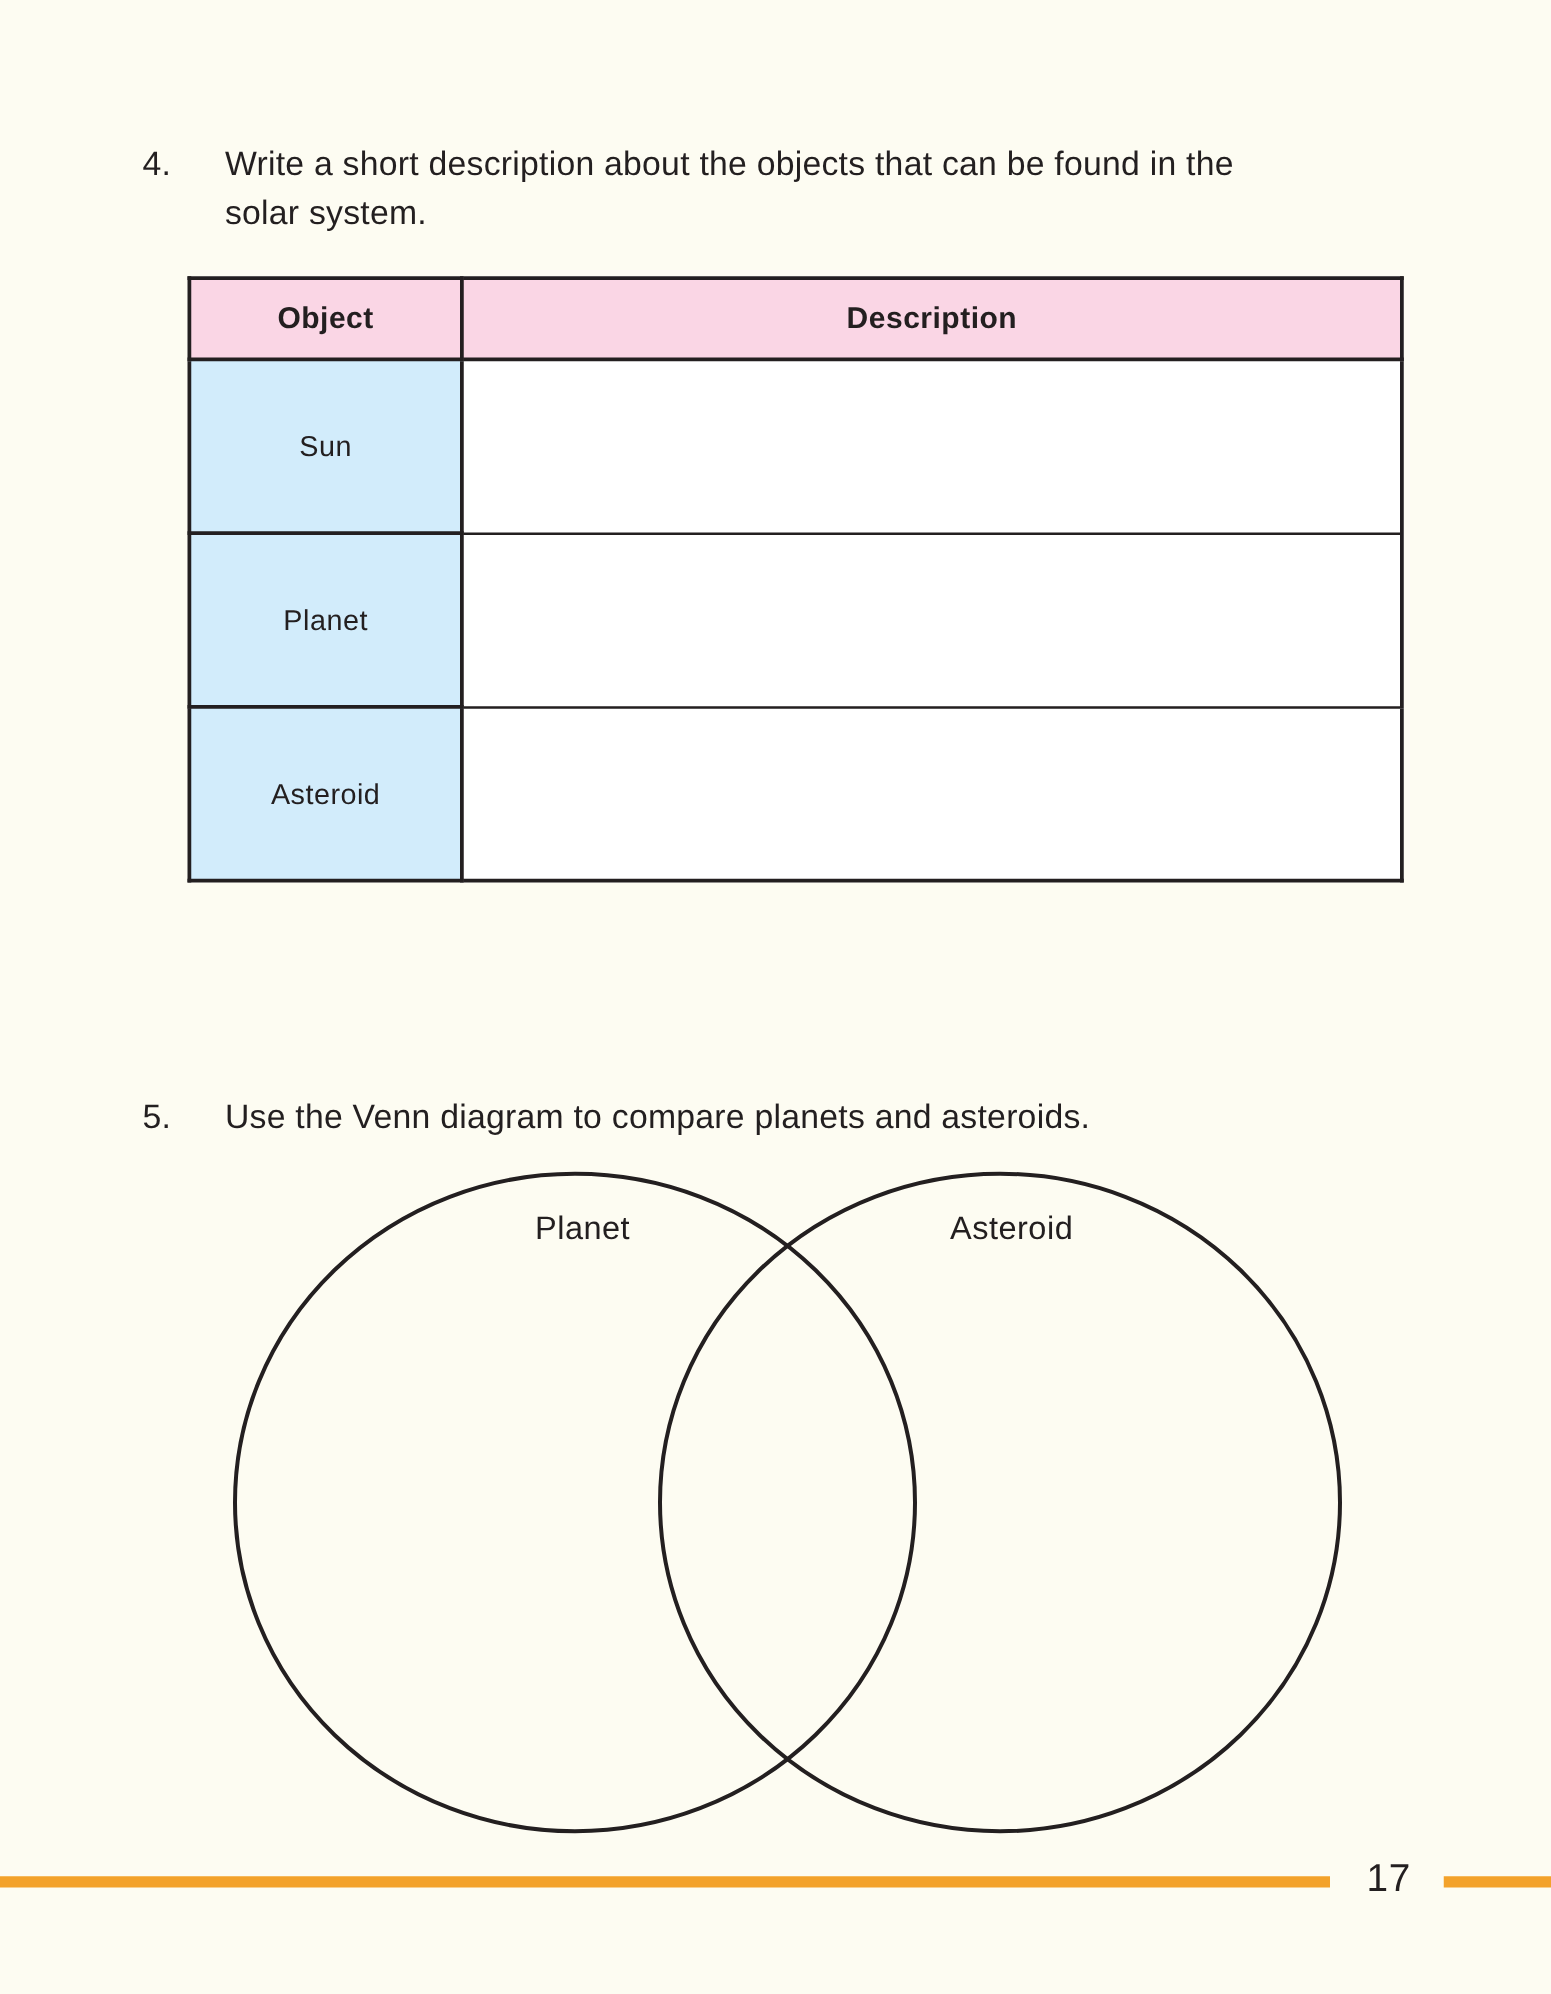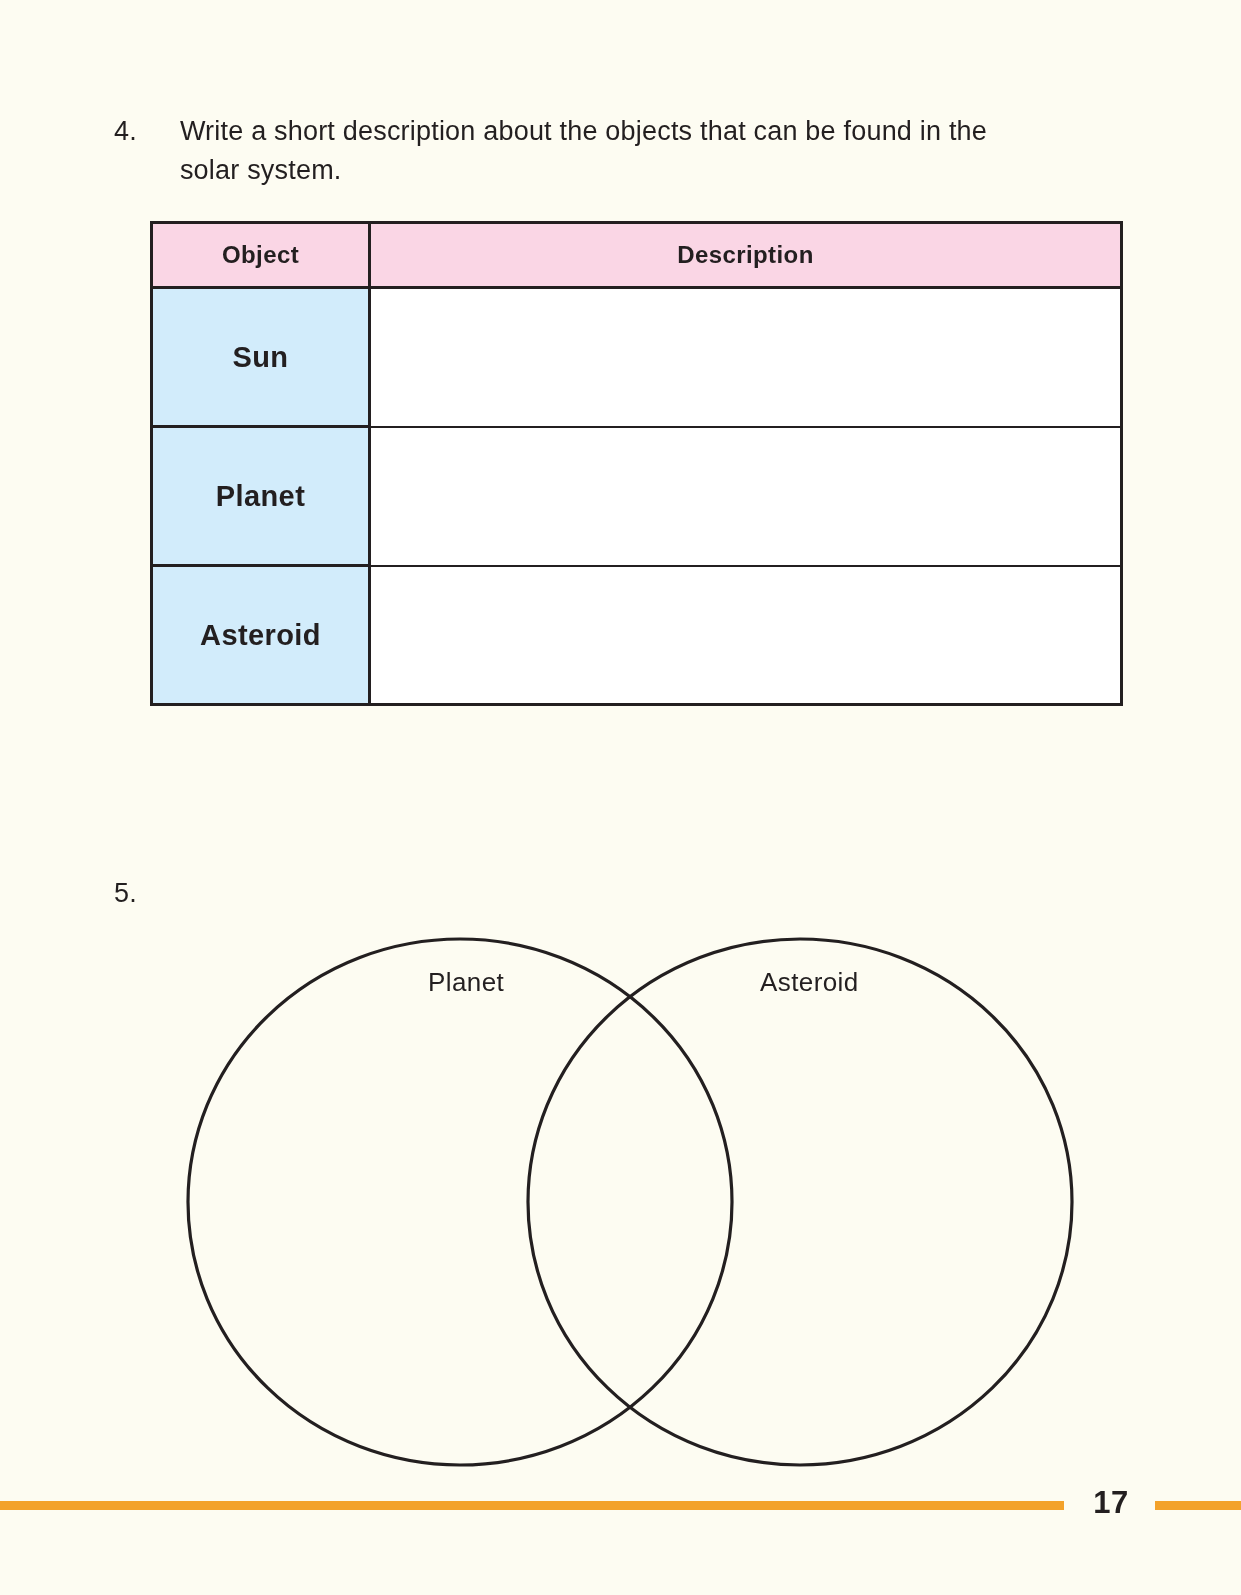--- a/index.html
+++ b/index.html
@@ -70,22 +70,22 @@
     font-size: 24px;
     font-weight: bold;
     letter-spacing: 0.4px;
     text-align: center;
     vertical-align: middle;
   }
 
   .obj-table tbody td.obj-cell {
     background: #D2ECFB;
     height: 136px;
-    font-size: 29px;
-    font-weight: bold;
+    font-size: 23px;
+    font-weight: normal;
     letter-spacing: 0.4px;
     text-align: center;
     vertical-align: middle;
   }
   .obj-table tbody td.desc-cell {
     background: #ffffff;
     border-width: 2px;
     border-left-width: 3px;
     border-right-width: 3px;
   }
@@ -116,21 +116,20 @@
   #venn-label-planet   { left: 268px; top: 42px; }
   #venn-label-asteroid { left: 600px; top: 42px; }
 
   
   .footer {
     position: absolute;
     left: 0;
     right: 0;
     bottom: 72px;
     height: 40px;
-    font-weight: bold;
   }
   .footer-rule-left {
     position: absolute;
     left: 0;
     top: 18px;
     width: 1064px;
     height: 9px;
     background: #F3A22B;
   }
   .footer-rule-right {
@@ -185,20 +184,21 @@
       </tr>
       <tr>
         <td class="obj-cell">Asteroid</td>
         <td class="desc-cell"></td>
       </tr>
     </tbody>
   </table>
 
   <div class="question" id="question-5">
     <span class="q-number">5.</span>
+    <span class="q-text">Use the Venn diagram to compare planets and asteroids.</span>
   </div>
 
   <div class="venn-wrap">
     <svg class="venn-svg" viewBox="0 0 940 545" preserveAspectRatio="none">
       <ellipse class="venn-circle" cx="300" cy="277" rx="272" ry="263"></ellipse>
       <ellipse class="venn-circle" cx="640" cy="277" rx="272" ry="263"></ellipse>
     </svg>
     <div class="venn-label" id="venn-label-planet">Planet</div>
     <div class="venn-label" id="venn-label-asteroid">Asteroid</div>
   </div>

